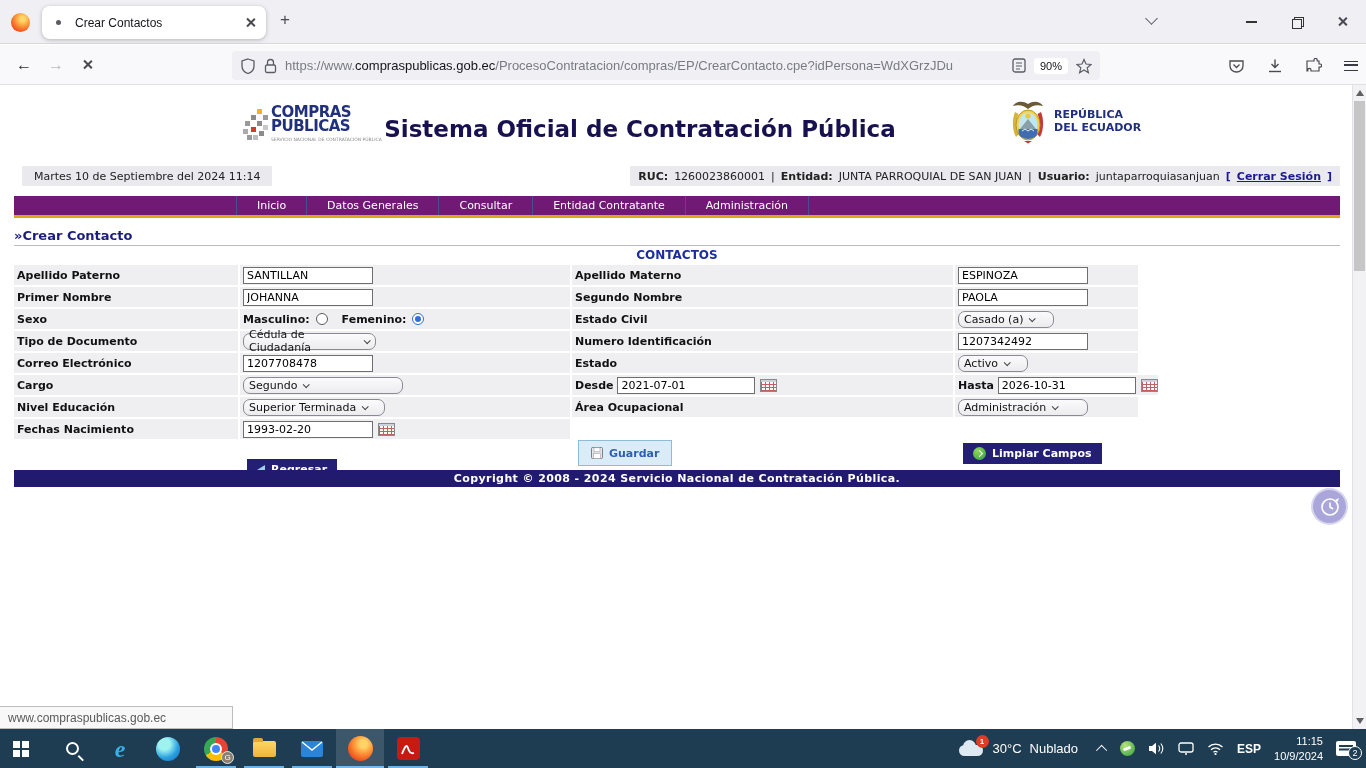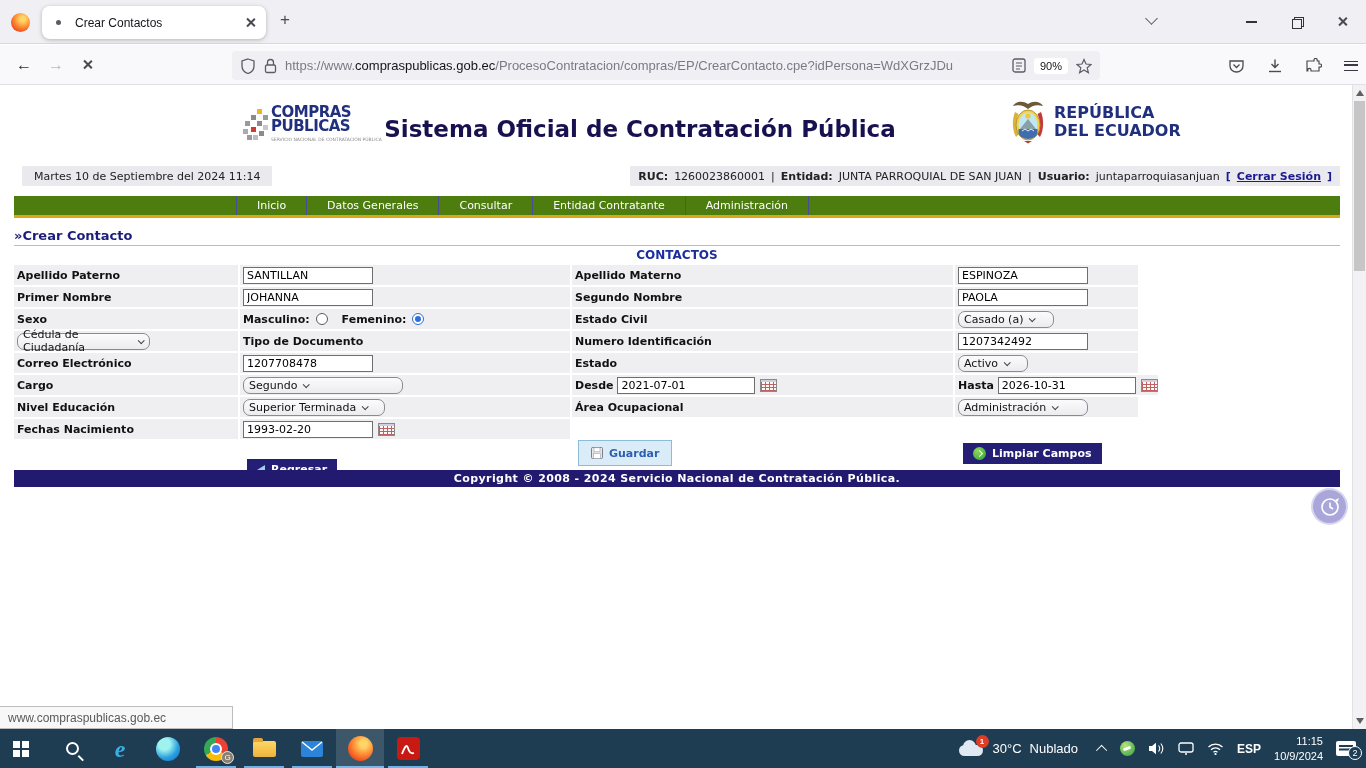--- a/index.html
+++ b/index.html
@@ -48,31 +48,31 @@
   
   .cp-logo { position:absolute; left:243px; top:18px; width:120px; height:52px; }
   .pix { position:absolute; left:2px; top:18px; width:5px; height:5px; background:#9a9a9a;
     box-shadow:6px -6px 0 #8b8b8b, 12px -12px 0 #f0b51f, 6px 6px 0 #d23b2f, -2px 8px 0 #ababab,
     12px 0 0 #8b8b8b, 2px 14px 0 #9a9a9a, 8px 14px 0 #bdbdbd, 14px 10px 0 #8b8b8b, 18px 4px 0 #c9c9c9, 18px -6px 0 #9a9a9a; }
   .cp-text { position:absolute; left:28px; top:2px; }
   .cp-text .l1,.cp-text .l2 { font-size:15px; font-weight:bold; color:#20307c; letter-spacing:-0.5px; line-height:.95; }
   .cp-tag { font-size:4.5px; color:#8a8a8a; margin-top:3px; white-space:nowrap; }
   .site-title { position:absolute; left:350px; top:31px; width:580px; text-align:center; font-size:23px; font-weight:bold; color:#181150; white-space:nowrap; }
   .gov-logo { position:absolute; left:1008px; top:15px; display:flex; align-items:center; gap:6px; }
-  .gov-text { font-size:16px; font-weight:bold; color:#20307c; line-height:1.15; }
+  .gov-text { font-size:11px; font-weight:bold; color:#20307c; line-height:1.15; }
 
   
   .datebox { position:absolute; left:22px; top:81px; height:20px; background:#e9e9ee; font-size:11px; color:#222; display:flex; align-items:center; padding:0 12px; }
   .rucbox { position:absolute; right:26px; top:81px; height:20px; background:#e9e9ee; font-size:11px; color:#222; display:flex; align-items:center; gap:6px; padding:0 8px; white-space:nowrap;text-align:center; }
   .rucbox b { font-weight:bold; }
   .logout-link { color:#1b1b8f; font-weight:bold; text-decoration:underline; }
   .logout-bracket { color:#1b1b8f; font-weight:bold; }
 
   
-  .mainnav { position:absolute; left:14px; top:111px; width:1326px; height:19px; background:#4d7c0f; display:flex; }
+  .mainnav { position:absolute; left:14px; top:111px; width:1326px; height:19px; background:#701a75; display:flex; }
   .mainnav-items { display:flex; margin-left:222px; }
   .nav-item { color:#fff; font-size:11px; padding:0 20px; display:flex; align-items:center; border-right:1px solid #4b4b96; white-space:nowrap; }
   .nav-item:first-child { border-left:1px solid #4b4b96; }
   .goldline { position:absolute; left:14px; top:130px; width:1326px; height:3px; background:#dca714; }
 
   
   .breadcrumb { position:absolute; left:14px; top:143px; font-size:13px; font-weight:bold; color:#1b1d7a; }
   .bc-rule { position:absolute; left:14px; top:160px; width:1326px; height:1px; background:#b9b9c9; }
   .form-title { position:absolute; left:14px; top:163px; width:1326px; text-align:center; font-size:12px; font-weight:bold; color:#1c2e9e; }
   .form-table { position:absolute; left:14px; top:180px; width:1124px; }
@@ -327,27 +327,27 @@
         <div class="cell lbl">Estado Civil</div>
         <div class="cell last">
           <span class="sel" style="width:96px">
               <span>Casado (a)</span>
               <i class="chev"></i>
             </span>
         </div>
       </div>
 
       <div class="frow">
+        <div class="cell lbl">Tipo de Documento</div>
         <div class="cell">
           <span class="sel" style="width:133px">
               <span>Cédula de Ciudadanía</span>
               <i class="chev"></i>
             </span>
         </div>
-        <div class="cell lbl">Tipo de Documento</div>
         <div class="cell lbl">Numero Identificación</div>
         <div class="cell last">
             <input class="ti w130" value="1207342492" style="">
           </div>
       </div>
 
       <div class="frow">
         <div class="cell lbl">Correo Electrónico</div>
         <div class="cell">
             <input class="ti w130" value="1207708478" style="">

